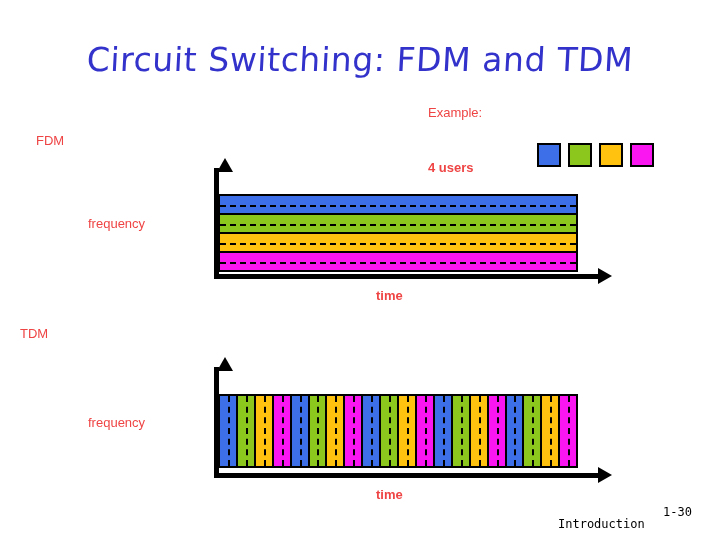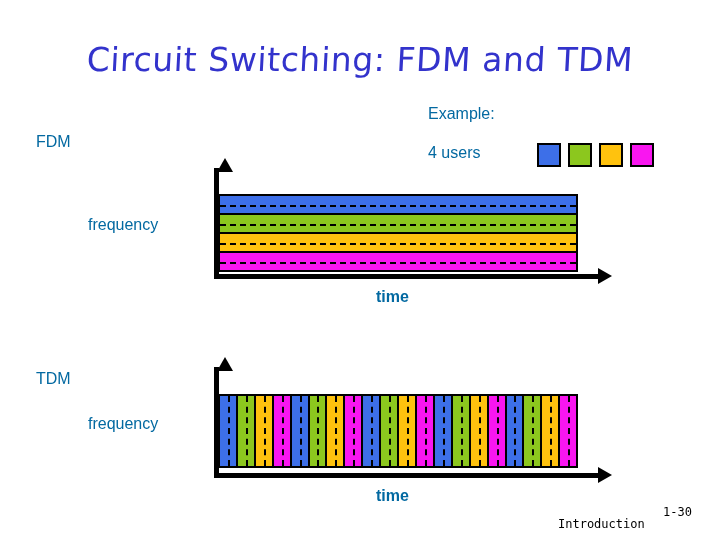--- a/index.html
+++ b/index.html
@@ -29,29 +29,29 @@
     letter-spacing: 0.6px;
     color: #3333cc;
     white-space: nowrap;
     transform: skewX(-3deg);
   }
 
   
   .label {
     position: absolute;
     font-family: "Liberation Sans", sans-serif;
-    font-size: 16px;
-    color: #0369a1;
+    font-size: 13px;
+    color: #ef4444;
     white-space: nowrap;
   }
 
   #label-fdm      { left: 36px;  top: 133px; }
-  #label-tdm      { left: 36px;  top: 326px; margin-top: 44px; }
+  #label-tdm      { left: 20px;  top: 326px; }
   #label-example  { left: 428px; top: 105px; }
-  #label-4users   { left: 428px; top: 144px; }
+  #label-4users   { left: 428px; top: 160px; font-weight: bold; }
   #label-freq-fdm { left: 88px;  top: 216px; }
   #label-freq-tdm { left: 88px;  top: 415px; }
   #label-time-fdm { left: 376px; top: 288px; font-weight: bold; }
   #label-time-tdm { left: 376px; top: 487px; font-weight: bold; }
 
   
   #legend {
     position: absolute;
     left: 537px;
     top: 143px;

